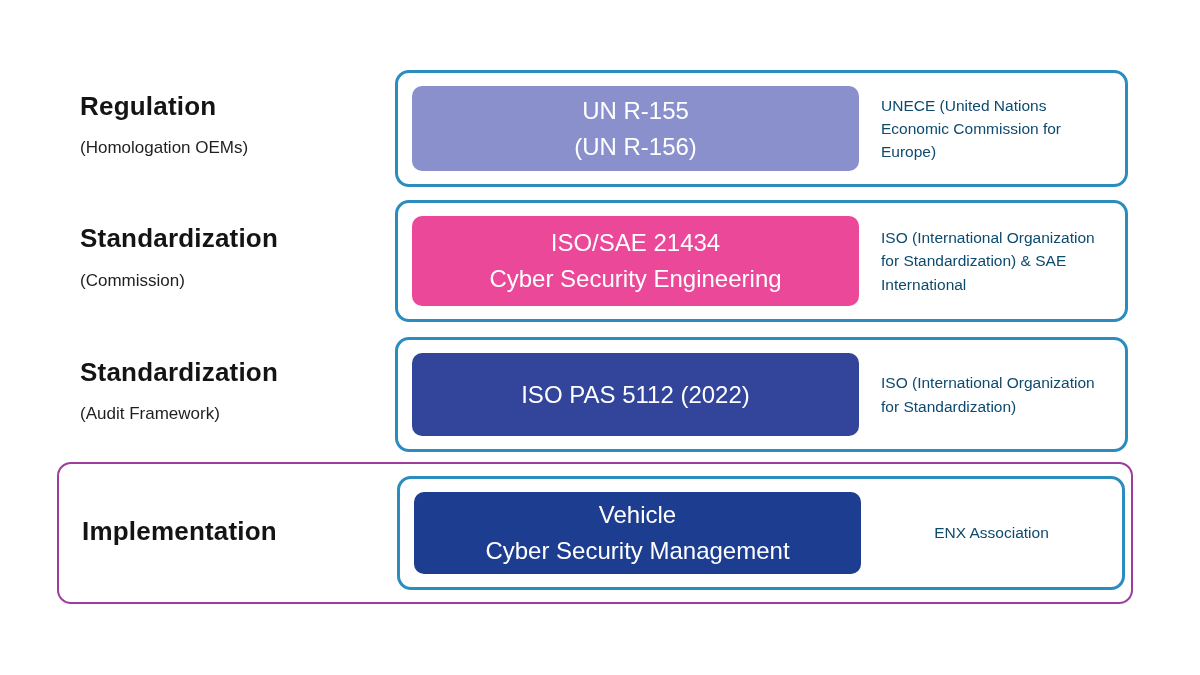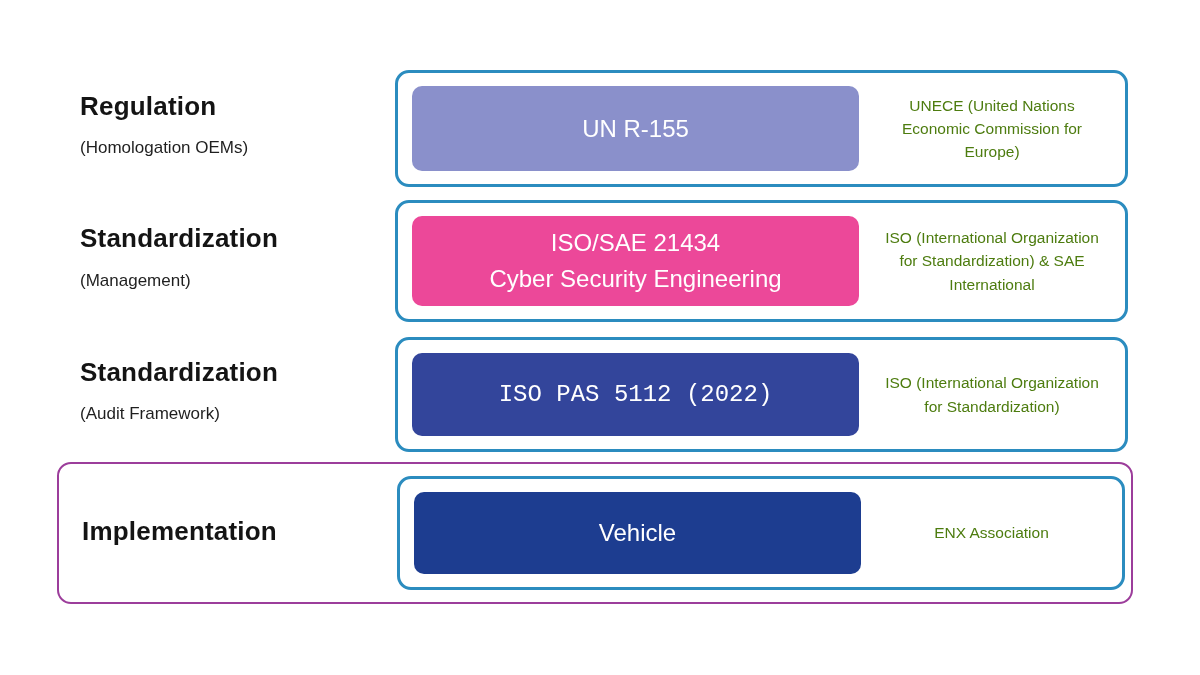--- a/index.html
+++ b/index.html
@@ -66,23 +66,22 @@
     color: #ffffff;
     font-size: 24px;
     line-height: 1.5;
     flex-shrink: 0;
   }
   .org {
     flex: 1;
     display: flex;
     align-items: center;
     justify-content: center;
-    text-align: center;
     font-size: 15.5px;
-    color: #4d7c0f;
+    color: #0c4a6e;
     line-height: 1.5;
     padding: 0 22px;
   }
   .impl-wrapper {
     position: absolute;
     left: 57px;
     top: 462px;
     width: 1076px;
     height: 142px;
     border: 2px solid #d946ef;
@@ -111,60 +110,62 @@
 <div class="diagram">
 
   <div class="row" style="top:70px; height:117px;">
     <div class="row-label">
       <div class="label-title">Regulation</div>
       <div class="label-sub">(Homologation OEMs)</div>
     </div>
     <div class="container" style="border-color: rgb(43, 140, 191);">
       <div class="pill" style="background: rgb(138, 144, 203);">
         <div>UN R-155</div>
+        <div>(UN R-156)</div>
       </div>
       <div class="org">UNECE (United Nations Economic Commission for Europe)</div>
     </div>
   </div>
 
   <div class="row" style="top:200px; height:122px;">
     <div class="row-label">
       <div class="label-title">Standardization</div>
-      <div class="label-sub">(Management)</div>
+      <div class="label-sub">(Commission)</div>
     </div>
     <div class="container" style="border-color: rgb(43, 140, 191);">
       <div class="pill" style="background: #ec4899;">
         <div>ISO/SAE 21434</div>
         <div>Cyber Security Engineering</div>
       </div>
       <div class="org">ISO (International Organization for Standardization) &amp; SAE International</div>
     </div>
   </div>
 
   <div class="row" style="top:337px; height:115px;">
     <div class="row-label">
       <div class="label-title">Standardization</div>
       <div class="label-sub">(Audit Framework)</div>
     </div>
     <div class="container" style="border-color: rgb(43, 140, 191);">
-      <div class="pill" style="background: rgb(51, 69, 155); font-family: Liberation Mono, monospace;">
+      <div class="pill" style="background: rgb(51, 69, 155);">
         <div>ISO PAS 5112 (2022)</div>
         <div></div>
       </div>
       <div class="org">ISO (International Organization for Standardization)</div>
     </div>
   </div>
 
   <div class="impl-wrapper" style="border-color: rgb(156, 61, 155);">
     <div class="row">
       <div class="row-label">
         <div class="label-title">Implementation</div>
       </div>
       <div class="container" style="border-color: rgb(43, 140, 191);">
         <div class="pill" style="background: rgb(29, 61, 144);">
           <div>Vehicle</div>
+          <div>Cyber Security Management</div>
         </div>
         <div class="org">ENX Association</div>
       </div>
     </div>
   </div>
 
 </div>
 
 </body></html>

